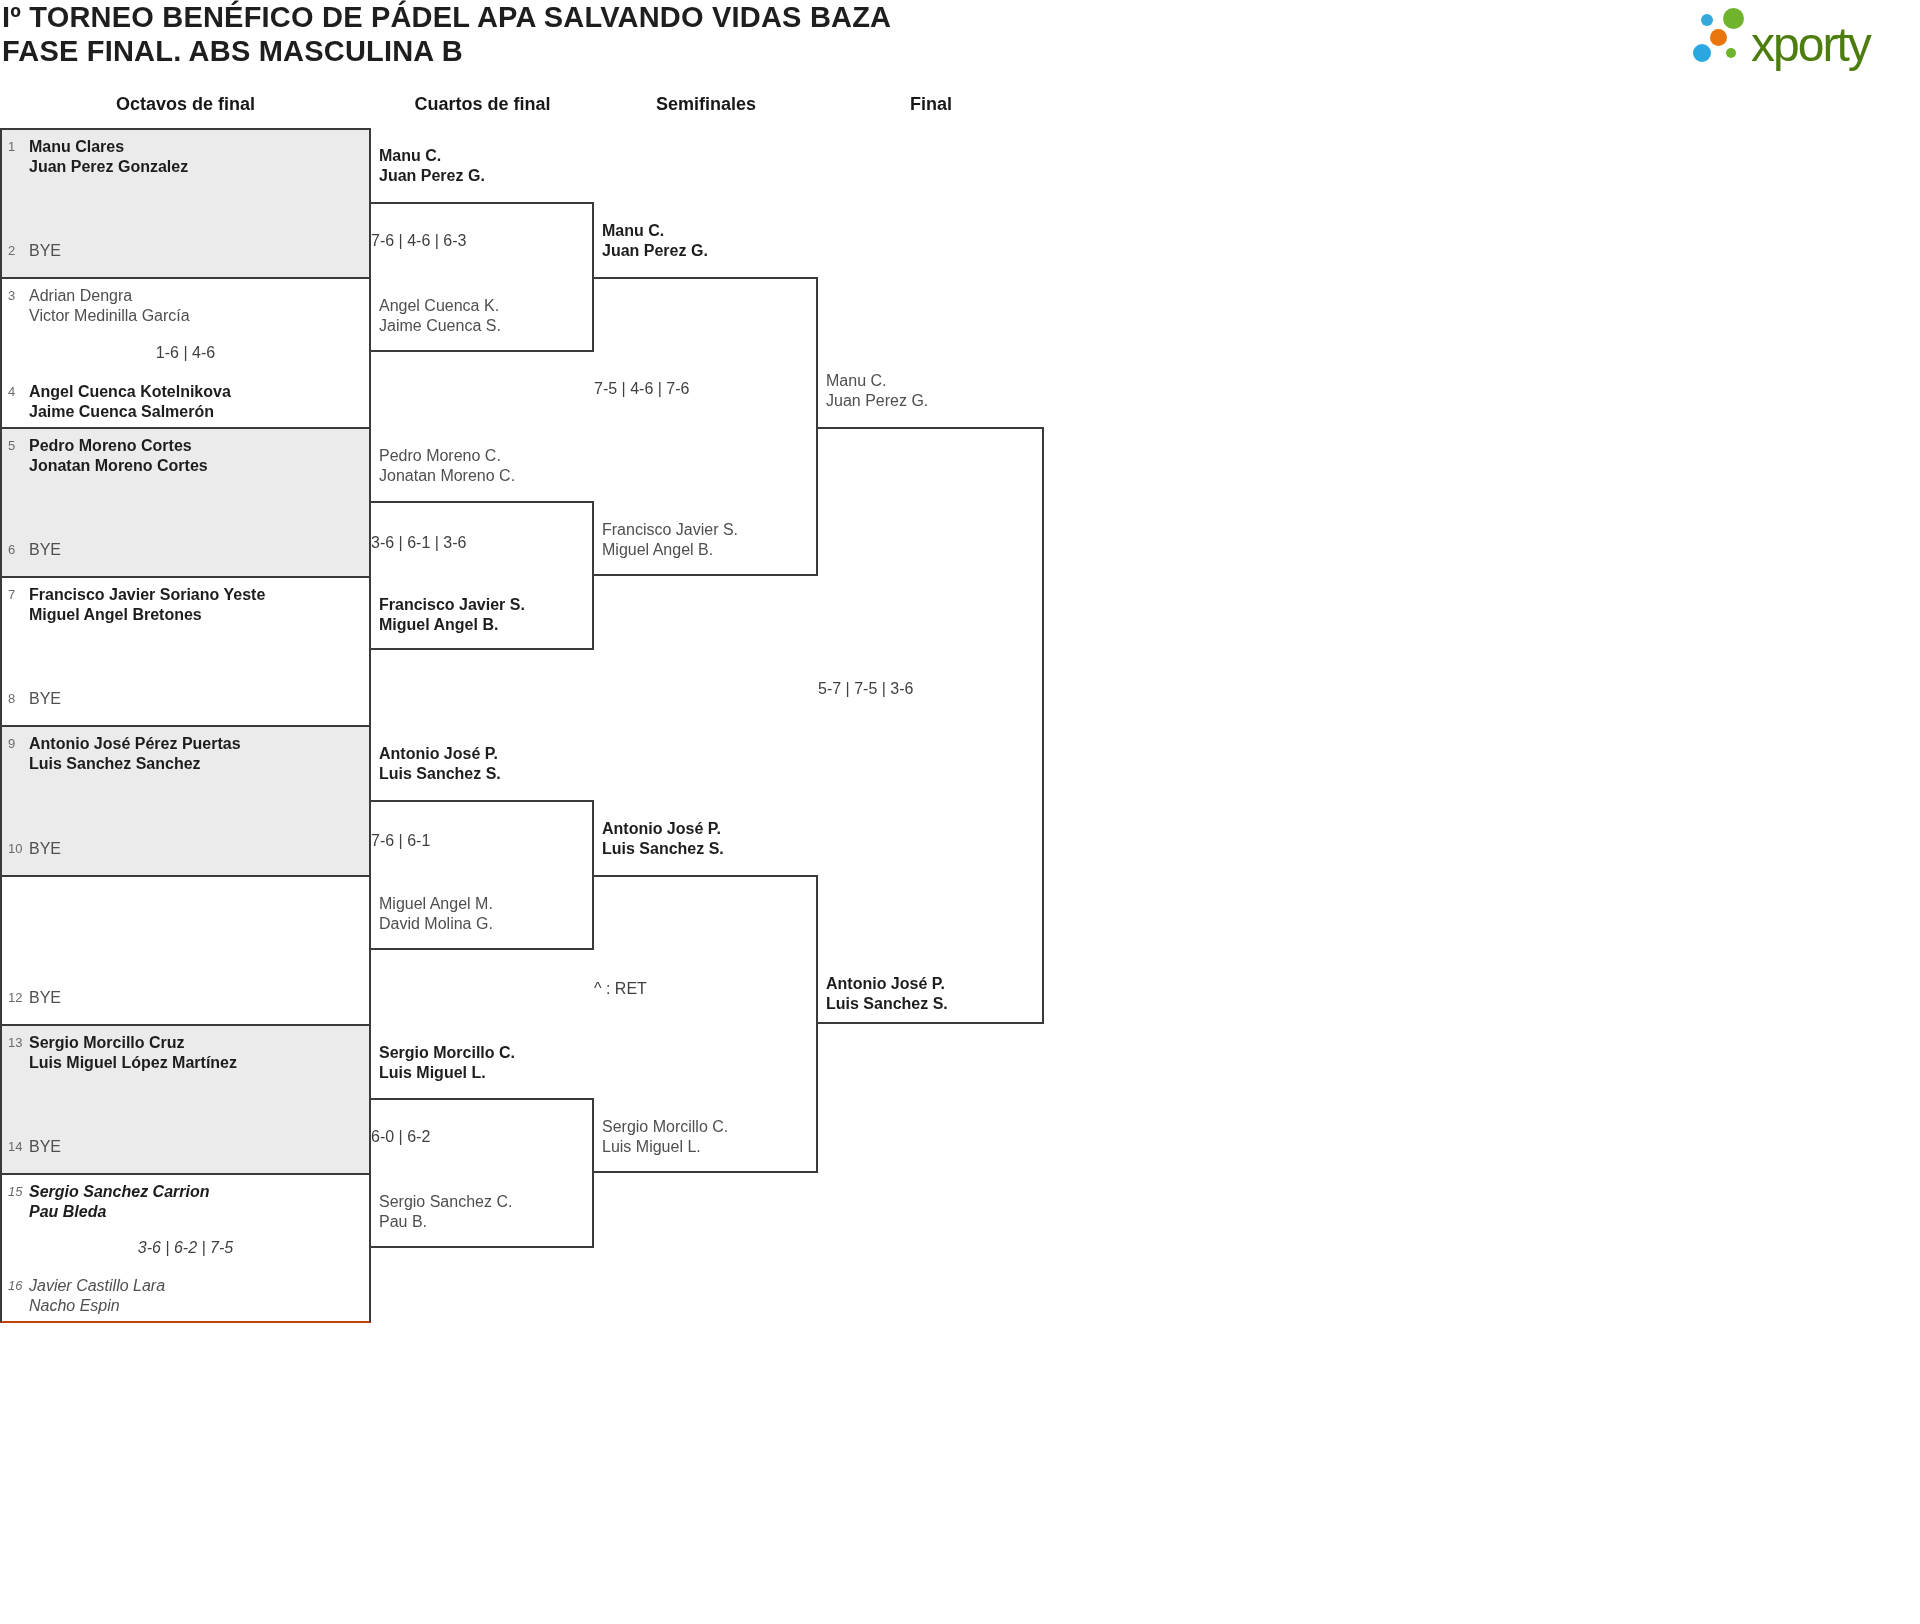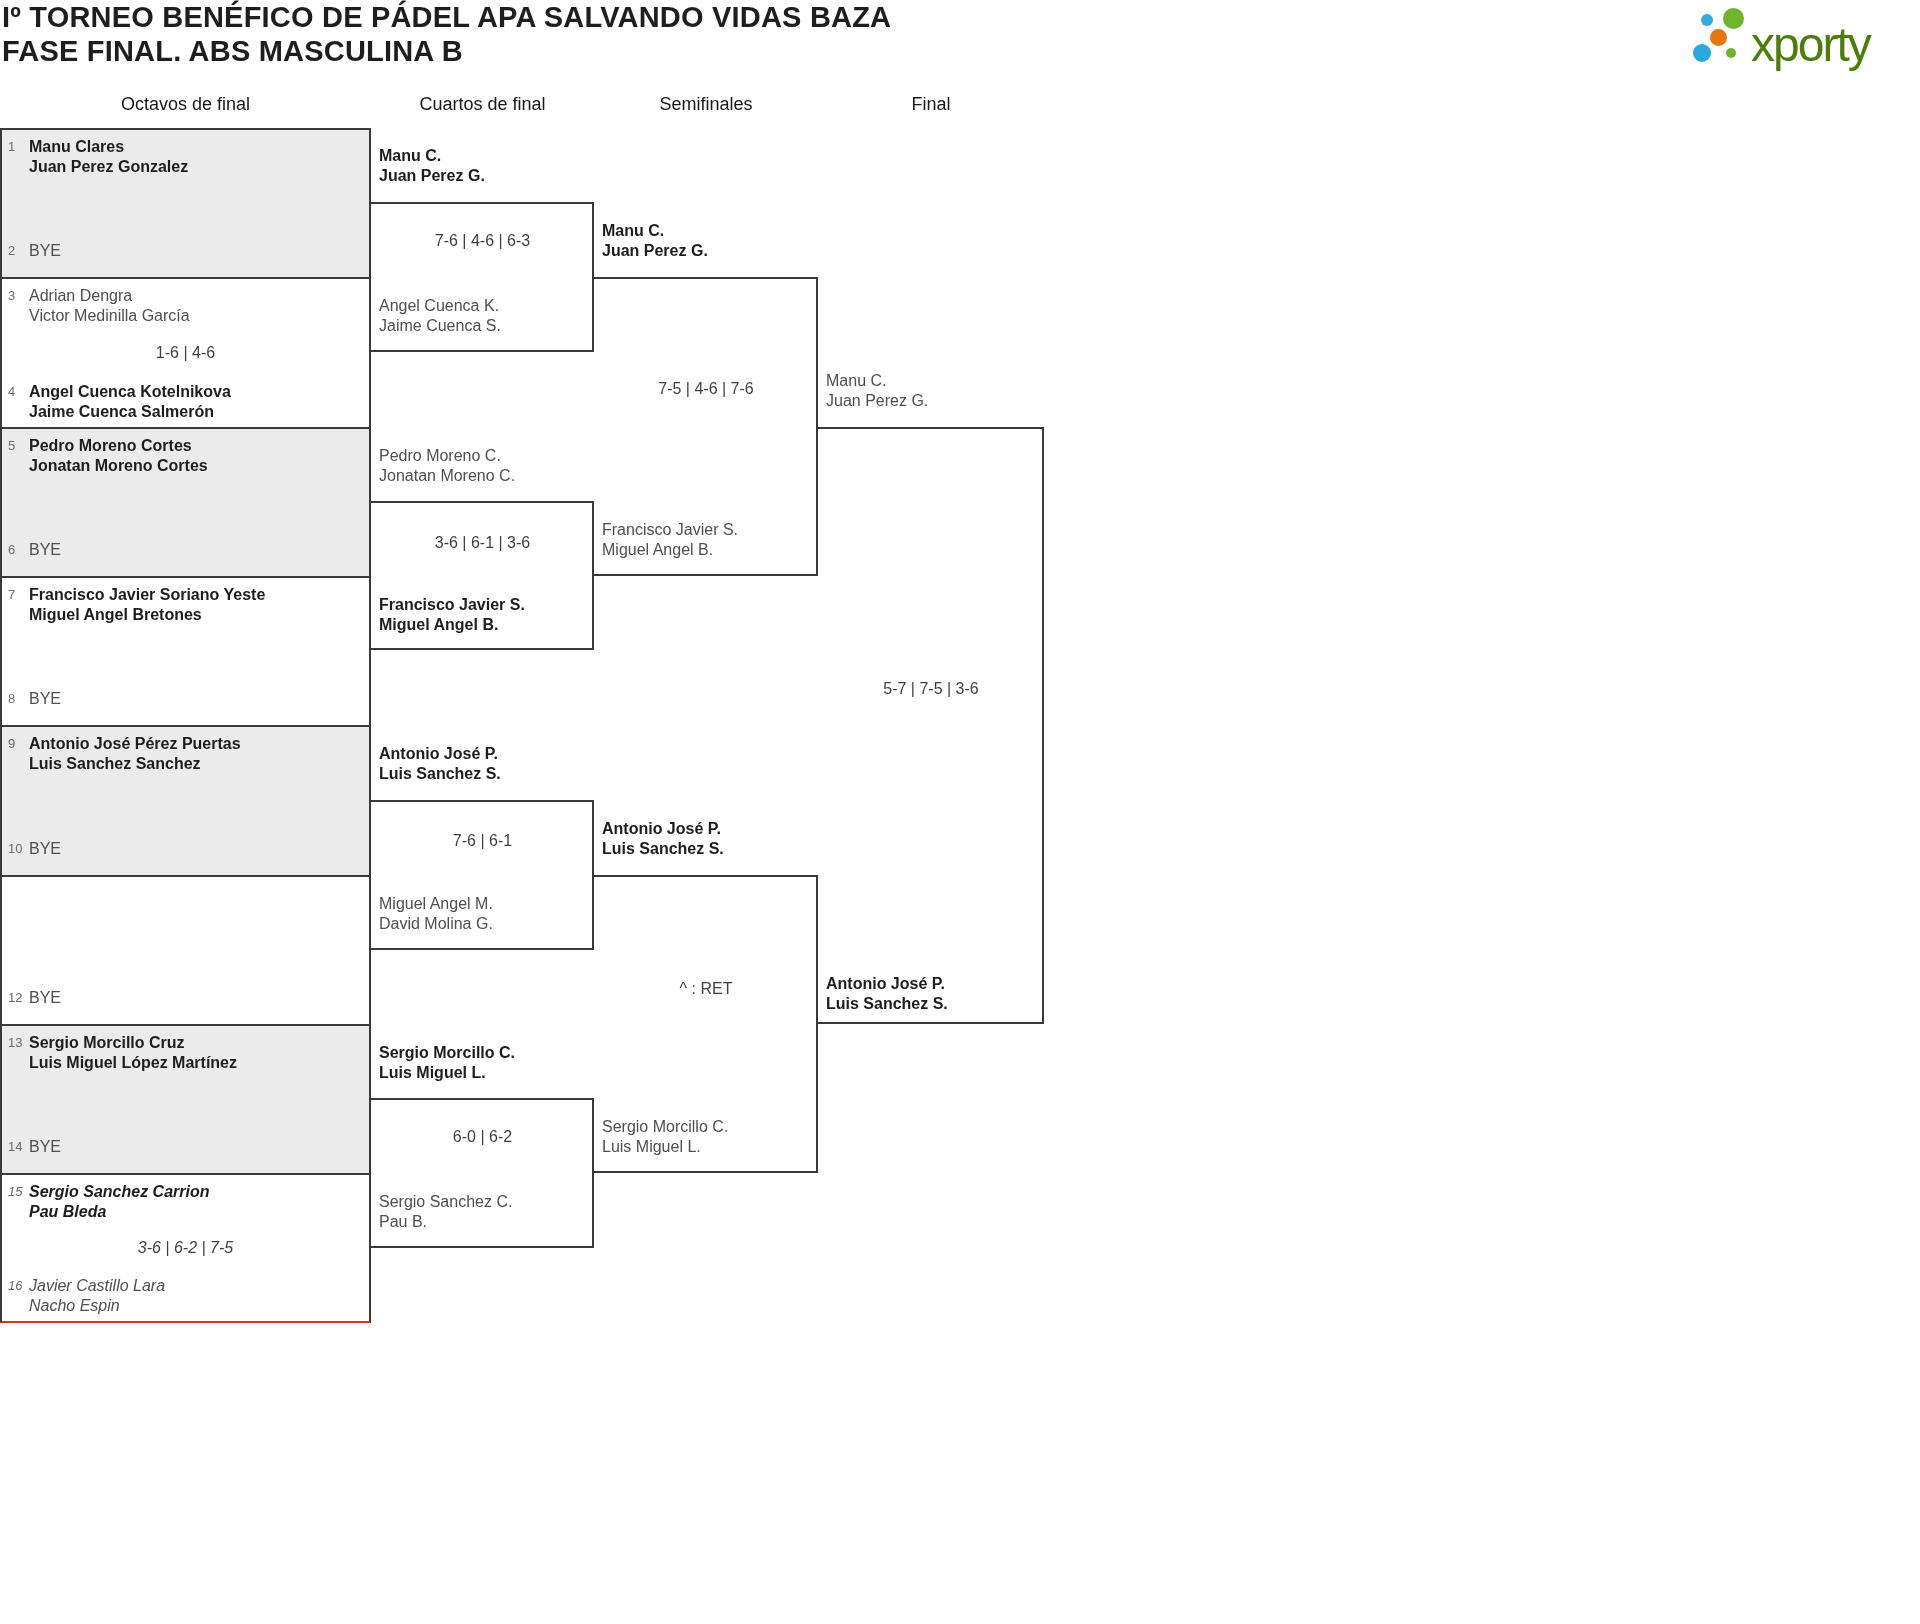--- a/index.html
+++ b/index.html
@@ -2,41 +2,41 @@
 <html><head>
 <meta charset="utf-8">
 <style>
   html,body{margin:0;padding:0;background:#ffffff;}
   .page{position:relative;width:1920px;height:1624px;background:#ffffff;overflow:hidden;
         font-family:"Liberation Sans","DejaVu Sans",sans-serif;color:#222;padding-left:39px;}
   
   .title{position:absolute;left:2px;top:0px;font-size:29px;line-height:34px;font-weight:700;
          color:#1e1e1e;letter-spacing:.2px;white-space:nowrap;}
   
-  .col-header{position:absolute;top:94px;font-size:18px;font-weight:400;color:#181818;text-align:center;}
+  .col-header{position:absolute;top:94px;font-size:18px;font-weight:700;color:#181818;text-align:center;}
   
   .pair{position:absolute;left:0;width:371px;box-sizing:border-box;background:#fff;
         border:2px solid #3a3a3a;border-bottom:none;}
   .pair.shaded{background:#ebebeb;}
   .pair.last{border-bottom:2px solid #c2410c;font-style:italic;}
   .slot{position:absolute;left:0;right:0;display:flex;align-items:flex-start;}
   .slot-top{top:7px;}
   .slot-bot{bottom:16px;}
   .slot-bot.two{bottom:5px;}
   .seed{flex:none;width:21px;padding-left:6px;font-size:13px;line-height:20px;color:#6b6b6b;}
   .names{font-size:16px;line-height:20px;color:#4f4f4f;}
   .names.w{font-weight:700;color:#1d1d1d;}
   .pair-score{position:absolute;left:0;right:0;top:50%;transform:translateY(-50%);
               text-align:center;font-size:16px;color:#3f3f3f;}
   
   .mbox{position:absolute;box-sizing:border-box;border:2px solid #3a3a3a;border-left:none;background:transparent;}
   
   .team{position:absolute;font-size:16px;line-height:20px;color:#4f4f4f;white-space:nowrap;}
   .team.w{font-weight:700;color:#1d1d1d;}
-  .score{position:absolute;text-align:center;font-size:16px;color:#3f3f3f;}
+  .score{position:absolute;text-align:left;font-size:16px;color:#3f3f3f;}
   
   .dot{position:absolute;border-radius:50%;display:block;}
   .logo-text{position:absolute;left:1751px;top:21px;font-size:48px;line-height:48px;
              font-weight:400;color:#4d7c0f;letter-spacing:-2px;}
 </style>
 </head>
 <body>
 
 <div class="page">
 

